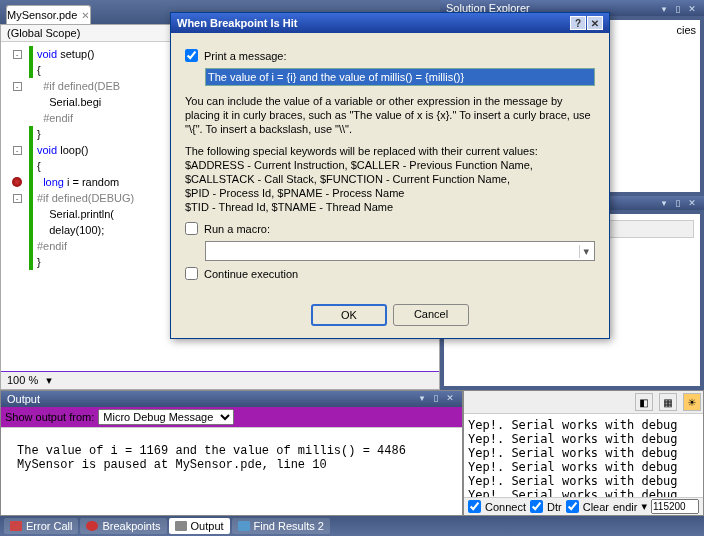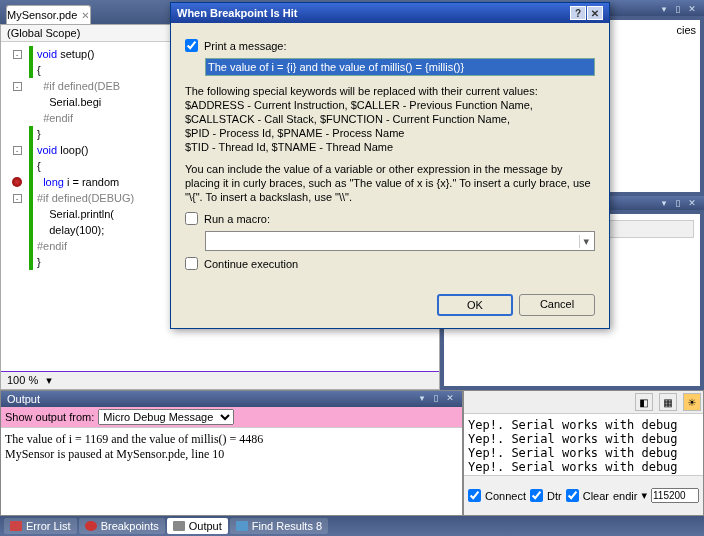--- a/index.html
+++ b/index.html
@@ -27,46 +27,46 @@
 .pane-ctrl{display:flex;gap:2px}
 .pane-ctrl span{width:12px;height:10px;display:inline-flex;align-items:center;justify-content:center;color:#cde;font-size:9px}
 .pane-body{flex:1;background:#fff;margin:4px;padding:4px;overflow:hidden}
 .tbl{width:100%}
 .tbl th{background:#f0f0f0;border:1px solid #ccc;padding:2px 4px;text-align:left;font-weight:normal}
 .tbl td{padding:1px 4px}
 .red{color:#c00}
 .bottom{display:flex;flex:1;min-height:0}
 .out-pane{width:560px;display:flex;flex-direction:column;background:#fff;border:1px solid #888}
 .out-head{background:linear-gradient(#5b73a6,#3a4e7a);color:#fff;padding:2px 6px;display:flex;justify-content:space-between}
-.out-tool{background:#f9a8d4;padding:2px 4px;display:flex;align-items:center;gap:4px;border-bottom:1px solid #ccc}
+.out-tool{background:#a21caf;padding:2px 4px;display:flex;align-items:center;gap:4px;border-bottom:1px solid #ccc}
 .out-tool select{font-size:11px;width:136px}
-.out-body{flex:1;padding:4px;font-family:Liberation Serif, serif;font-size:12px;white-space:pre;overflow:hidden}
+.out-body{flex:1;padding:16px;font-family:Liberation Mono, monospace;font-size:12px;white-space:pre;overflow:hidden}
 .serial{flex:1;background:#fff;border:1px solid #888;display:flex;flex-direction:column}
 .serial-tool{background:#eee;padding:2px;display:flex;gap:6px;align-items:center;border-bottom:1px solid #ccc}
 .icn{width:18px;height:18px;background:#eee;border:1px solid #bbb;display:inline-flex;align-items:center;justify-content:center;font-size:10px}
 .serial-body{flex:1;padding:4px;font-family:Consolas,monospace;font-size:12px;overflow:hidden}
-.serial-foot{background:#f0f0f0;border-top:1px solid #ccc;padding:12px 4px;display:flex;align-items:center;gap:4px;font-size:10px}
+.serial-foot{background:#f0f0f0;border-top:1px solid #ccc;padding:1px 4px;display:flex;align-items:center;gap:4px;font-size:10px}
 .serial-foot input[type=text]{width:48px;font-size:10px}
 .foot-tabs{background:linear-gradient(#425780,#5a6f9a);padding:2px 4px;display:flex;gap:2px}
 .ftab{background:rgba(255,255,255,.15);color:#fff;padding:2px 6px;display:flex;align-items:center;gap:4px;border-radius:2px}
 .ftab.active{background:#fff;color:#000}
 .ftab .ico{width:12px;height:10px;background:#c44;border-radius:1px}
 
-.dlg{position:absolute;left:170px;top:2px;width:440px;background:#ece9d8;border:1px solid #003d8e;box-shadow:2px 2px 8px rgba(0,0,0,.4);z-index:100}
+.dlg{position:absolute;left:170px;top:12px;width:440px;background:#ece9d8;border:1px solid #003d8e;box-shadow:2px 2px 8px rgba(0,0,0,.4);z-index:100}
 .dlg-title{background:linear-gradient(#3a6bd8,#1a3e9a);color:#fff;padding:3px 6px;font-weight:bold;display:flex;justify-content:space-between;align-items:center}
 .dlg-ctrl{display:flex;gap:1px}
 .dlg-ctrl span{width:16px;height:14px;background:#c8d4ee;border:1px solid #fff;color:#333;display:inline-flex;align-items:center;justify-content:center;font-size:10px;font-family:Marlett,sans-serif}
 .dlg-body{padding:10px 14px;color:#000}
 .dlg-body p{margin-bottom:8px}
 .chk{display:flex;align-items:center;gap:6px;margin:6px 0}
 .inp{width:100%;border:1px solid #7a9;padding:2px;background:#316ac5;color:#fff}
 .inp.sel{background:#316ac5;color:#fff}
 .macro{width:100%;border:1px solid #888;background:#fff;height:20px;display:flex;justify-content:flex-end;align-items:center;padding:0 2px}
 .macro .dd{border-left:1px solid #ccc;padding:0 3px;color:#555}
-.dlg-btns{display:flex;justify-content:flex-end;gap:6px;padding:8px 14px 12px}
+.dlg-btns{display:flex;justify-content:center;gap:6px;padding:8px 14px 12px}
 .btn{min-width:76px;padding:3px 10px;background:#ece9d8;border:1px solid #888;border-radius:3px;text-align:center}
 .btn.def{border:2px solid #2e6bd0}
 .help{font-size:11px;line-height:14px;margin:8px 0}
 </style>
 </head>
 <body>
 
 <div class="ide">
   <div class="top">
     <div class="col-left">
@@ -262,59 +262,59 @@
         <span>endir</span>
           <span>▾</span>
         <input type="text" value="115200" style="">
       </div>
     </div>
   </div>
 
   <div class="foot-tabs">
     <div class="ftab">
         <span class="ico"></span>
-        <span>Error List</span>
+        <span>Error Call</span>
       </div>
     <div class="ftab">
         <span class="ico" style="background:#c33;border-radius:50%"></span>
         <span>Breakpoints</span>
       </div>
     <div class="ftab active">
         <span class="ico" style="background:#888"></span>
         <span>Output</span>
       </div>
     <div class="ftab">
         <span class="ico" style="background:#59c"></span>
-        <span>Find Results 8</span>
+        <span>Find Results 2</span>
       </div>
   </div>
 </div>
 
 <div class="dlg">
   <div class="dlg-title">
     <span>When Breakpoint Is Hit</span>
     <div class="dlg-ctrl">
       <span>?</span>
       <span>✕</span>
     </div>
   </div>
   <div class="dlg-body">
     <label class="chk">
       <input type="checkbox" checked="" style="">
       <span>Print a message:</span>
     </label>
     <div style="padding-left:20px">
       <input class="inp sel" value="The value of i = {i} and the value of millis() = {millis()}" style="">
     </div>
+    <p class="help">You can include the value of a variable or other expression in the message by placing it in curly braces, such as "The value of x is {x}." To insert a curly brace, use "\{". To insert a backslash, use "\\".</p>
     <p class="help" style="white-space:pre-line">The following special keywords will be replaced with their current values:
 $ADDRESS - Current Instruction, $CALLER - Previous Function Name,
 $CALLSTACK - Call Stack, $FUNCTION - Current Function Name,
 $PID - Process Id, $PNAME - Process Name
 $TID - Thread Id, $TNAME - Thread Name</p>
-    <p class="help">You can include the value of a variable or other expression in the message by placing it in curly braces, such as "The value of x is {x}." To insert a curly brace, use "\{". To insert a backslash, use "\\".</p>
     <label class="chk">
       <input type="checkbox" style="">
       <span>Run a macro:</span>
     </label>
     <div style="padding-left:20px">
       <div class="macro">
           <span class="dd">▾</span>
         </div>
     </div>
     <label class="chk">

